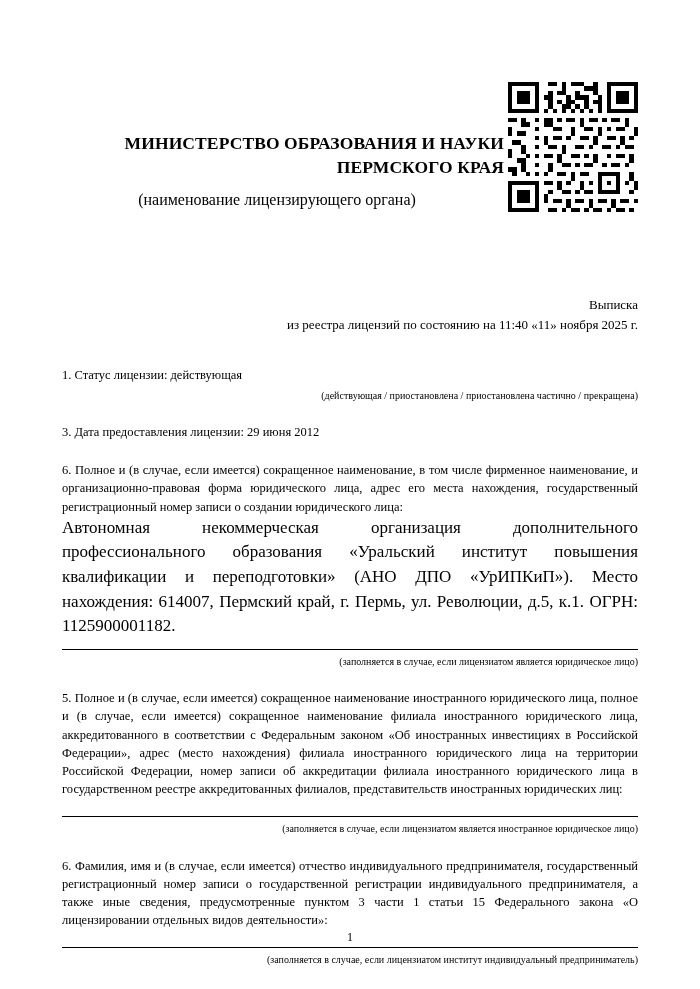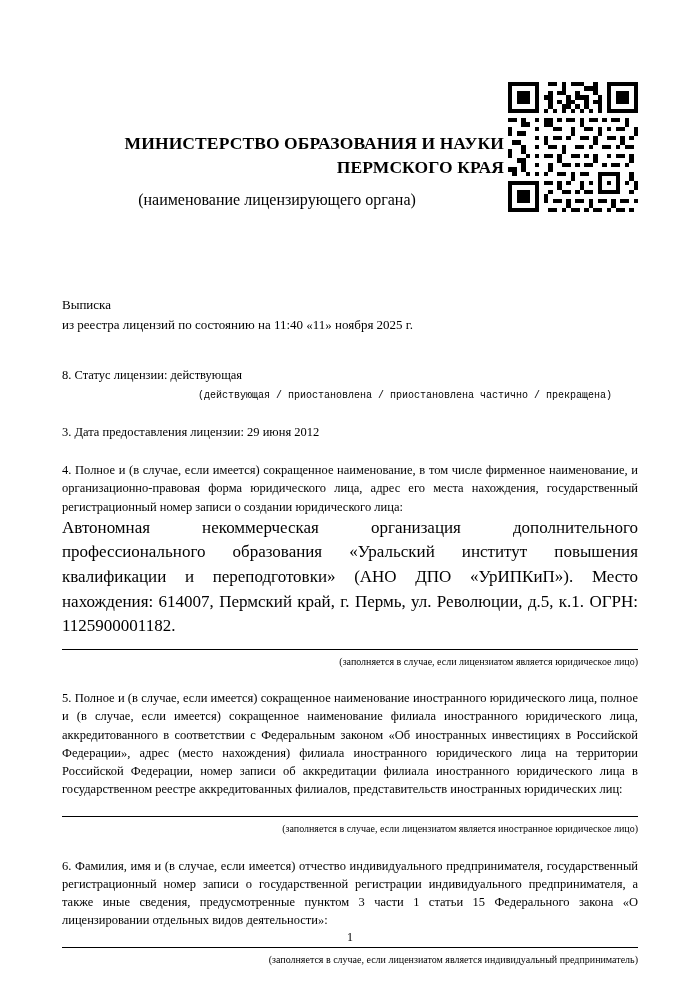--- a/index.html
+++ b/index.html
@@ -45,42 +45,41 @@
   }
   .org-sub {
     font-size: 16px;
     text-align: center;
     width: 430px;
     margin: 6px 0 0 0;
   }
 
   .doc-title {
     margin-top: 86px;
-    text-align: left;
+    text-align: right;
     font-size: 13px;
     line-height: 1.55;
   }
 
   .section {
     margin-top: 20px;
     font-size: 12.5px;
     line-height: 1.45;
     text-align: justify;
   }
   .section.first { margin-top: 30px; }
 
   .note {
     font-size: 10px;
     text-align: right;
     margin-top: 5px;
   }
   .note.indented {
-    text-align: center;
+    text-align: right;
     padding-left: 110px;
-    font-family: Liberation Mono, monospace;
   }
 
   .body-text {
     font-size: 17px;
     line-height: 1.45;
     text-align: justify;
   }
 
   .rule {
     border: none;
@@ -270,48 +269,48 @@
     <div class="org-title">МИНИСТЕРСТВО ОБРАЗОВАНИЯ И НАУКИ ПЕРМСКОГО КРАЯ</div>
     <div class="org-sub">(наименование лицензирующего органа)</div>
   </div>
 
   <div class="doc-title">
     <div>Выписка</div>
     <div>из реестра лицензий по состоянию на 11:40 «11» ноября 2025 г.</div>
   </div>
 
   <div class="section first">
-    <div>8. Статус лицензии: действующая</div>
+    <div>1. Статус лицензии: действующая</div>
     <div class="note indented">(действующая / приостановлена / приостановлена частично / прекращена)</div>
   </div>
 
 
   <div class="section">
     <div>3. Дата предоставления лицензии: 29 июня 2012</div>
   </div>
 
   <div class="section">
-    <div>4. Полное и (в случае, если имеется) сокращенное наименование, в том числе фирменное наименование, и организационно-правовая форма юридического лица, адрес его места нахождения, государственный регистрационный номер записи о создании юридического лица:</div>
+    <div>6. Полное и (в случае, если имеется) сокращенное наименование, в том числе фирменное наименование, и организационно-правовая форма юридического лица, адрес его места нахождения, государственный регистрационный номер записи о создании юридического лица:</div>
     <div class="body-text">Автономная некоммерческая организация дополнительного профессионального образования «Уральский институт повышения квалификации и переподготовки» (АНО ДПО «УрИПКиП»). Место нахождения: 614007, Пермский край, г. Пермь, ул. Революции, д.5, к.1. ОГРН: 1125900001182.</div>
     <hr class="rule">
     <div class="note">(заполняется в случае, если лицензиатом является юридическое лицо)</div>
   </div>
 
   <div class="section">
     <div>5. Полное и (в случае, если имеется) сокращенное наименование иностранного юридического лица, полное и (в случае, если имеется) сокращенное наименование филиала иностранного юридического лица, аккредитованного в соответствии с Федеральным законом «Об иностранных инвестициях в Российской Федерации», адрес (место нахождения) филиала иностранного юридического лица на территории Российской Федерации, номер записи об аккредитации филиала иностранного юридического лица в государственном реестре аккредитованных филиалов, представительств иностранных юридических лиц:</div>
     <div class="blank-area"></div>
     <hr class="rule">
     <div class="note">(заполняется в случае, если лицензиатом является иностранное юридическое лицо)</div>
   </div>
 
   <div class="section">
     <div>6. Фамилия, имя и (в случае, если имеется) отчество индивидуального предпринимателя, государственный регистрационный номер записи о государственной регистрации индивидуального предпринимателя, а также иные сведения, предусмотренные пунктом 3 части 1 статьи 15 Федерального закона «О лицензировании отдельных видов деятельности»:</div>
     <div class="blank-area"></div>
     <hr class="rule">
-    <div class="note">(заполняется в случае, если лицензиатом является индивидуальный предприниматель)</div>
+    <div class="note">(заполняется в случае, если лицензиатом институт индивидуальный предприниматель)</div>
   </div>
 
   <div class="section">
     <div>7. Идентификационный номер налогоплательщика: 3953099460</div>
   </div>
 
   <div class="footer-page">1</div>
 </div>
 
 </body></html>

